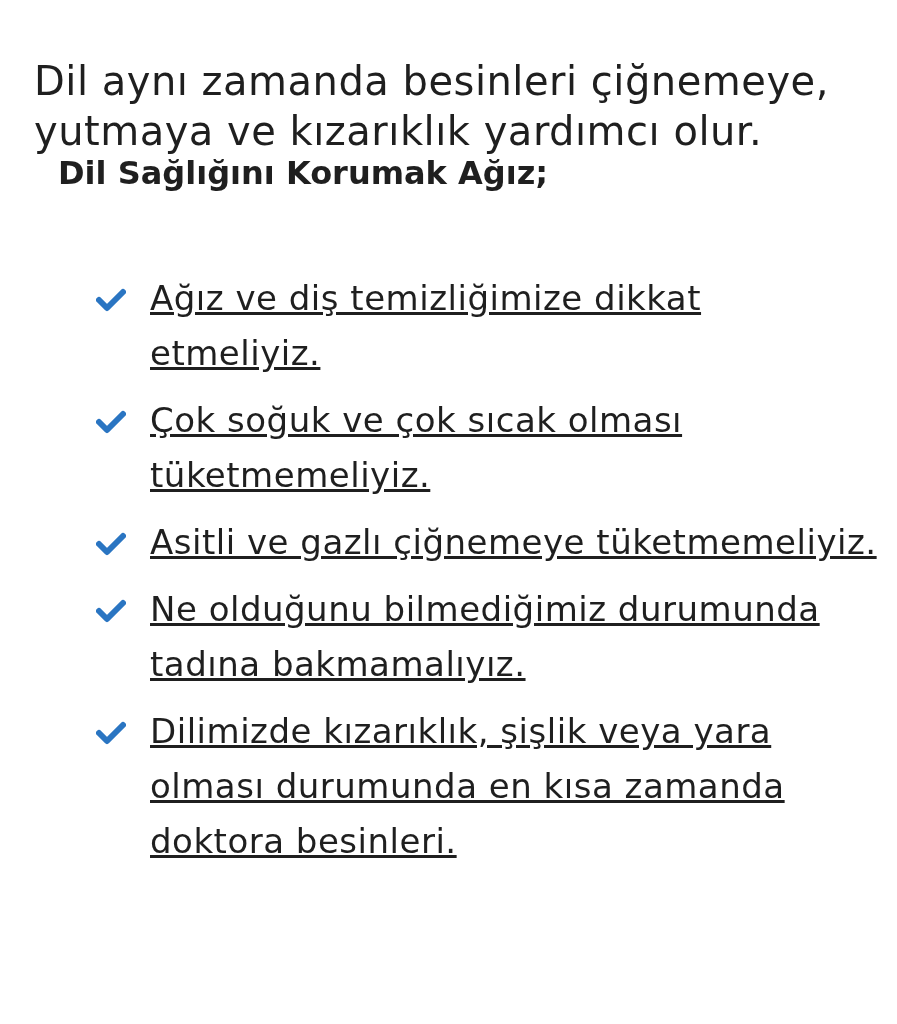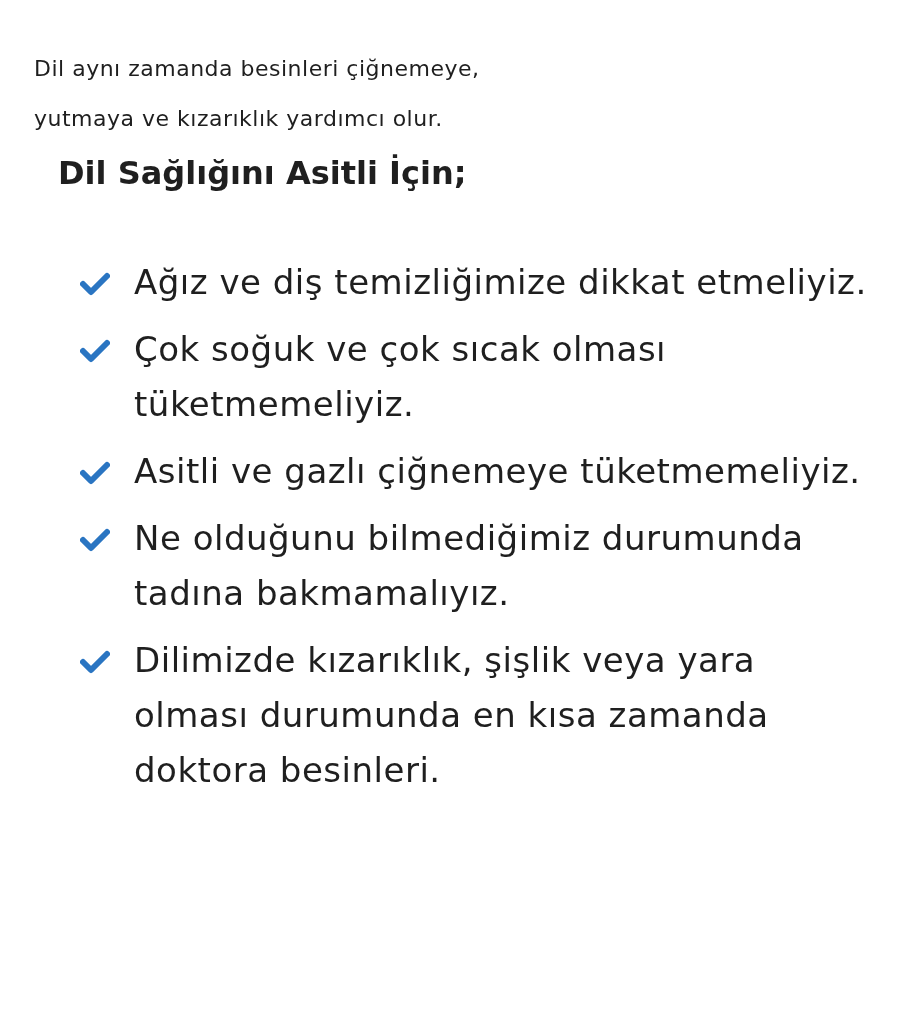--- a/index.html
+++ b/index.html
@@ -1,36 +1,36 @@
 <!DOCTYPE html>
 <html><head>
 <meta charset="utf-8">
 <style>
   html, body { margin: 0; padding: 0; background: #ffffff; }
   body {
     width: 897px; height: 1024px; overflow: hidden; position: relative;
     font-family: "DejaVu Sans", sans-serif; color: #1f1f1f;
   }
-  .intro { position: absolute; left: 34px; top: 44px; font-size: 22px; line-height: 50px; letter-spacing: 0.5px; }
+  .intro { position: absolute; left: 34px; top: 56px; font-size: 40px; line-height: 50px; letter-spacing: 0.5px; }
   .intro div { white-space: nowrap; }
   .heading { position: absolute; left: 58px; top: 148px; font-size: 32px; font-weight: bold; line-height: 50px; }
-  .list { position: absolute; left: 80px; top: 255px; margin: 0; padding: 0; list-style: none; }
+  .list { position: absolute; left: 80px; top: 255px; margin: 16px; padding: 0; list-style: none; text-decoration: underline; }
   .item { display: flex; align-items: flex-start; margin-bottom: 12px; }
   .check { width: 30px; height: 30px; margin-top: 14px; margin-right: 24px; flex: 0 0 30px; }
   .item-text { font-size: 34px; line-height: 55px; white-space: pre-line; letter-spacing: 0.5px; }
 </style>
 </head>
 <body>
 
 <div class="intro">
   <div>Dil aynı zamanda besinleri çiğnemeye,</div>
   <div>yutmaya ve kızarıklık yardımcı olur.</div>
 </div>
 
-<div class="heading">Dil Sağlığını Asitli İçin;</div>
+<div class="heading">Dil Sağlığını Korumak Ağız;</div>
 
 <ul class="list">
   <li class="item">
     <svg class="check" viewBox="0 0 30 30">
         <path d="M3 15 L11 23 L27 7" fill="none" stroke="#2a75c2" stroke-width="6" stroke-linecap="round" stroke-linejoin="round"></path>
       </svg>
     <span class="item-text">Ağız ve diş temizliğimize dikkat etmeliyiz.</span>
   </li>
   <li class="item">
     <svg class="check" viewBox="0 0 30 30">

